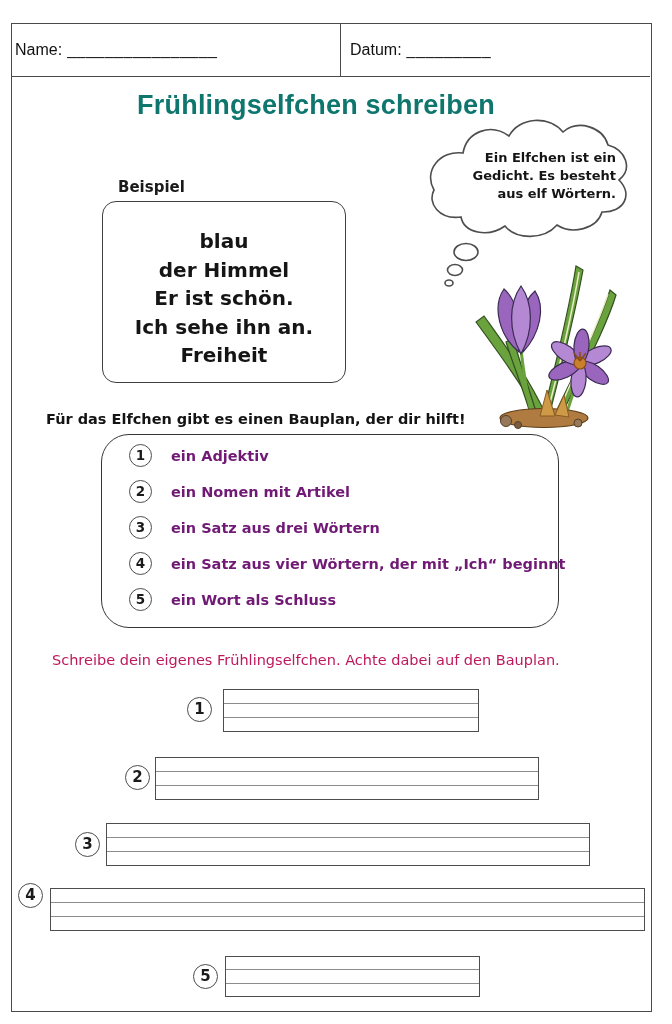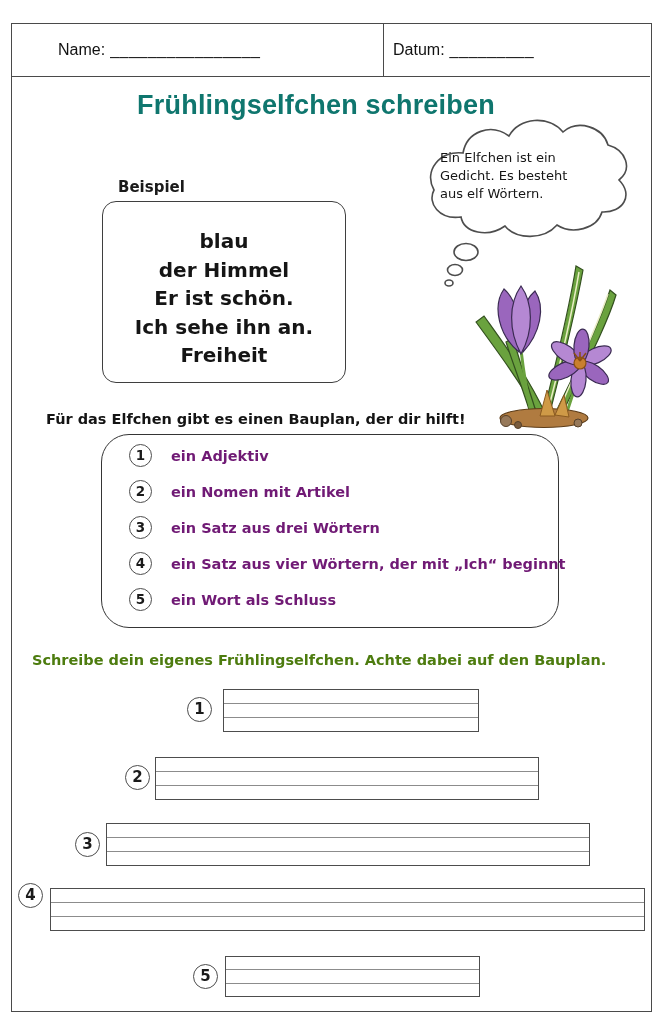--- a/index.html
+++ b/index.html
@@ -4,48 +4,48 @@
 <style>
   html,body{margin:0;padding:0;background:#fff;}
   .page{position:relative;width:672px;height:1024px;background:#ffffff;overflow:hidden;
         font-family:"DejaVu Sans",sans-serif;color:#1a1a1a;}
   .abs{position:absolute;}
 
   .page-border{left:11px;top:23px;width:639px;height:987px;border:1.6px solid #4a4a4a;}
   .header{left:11px;top:23px;width:639px;height:53px;border-bottom:1.6px solid #4a4a4a;display:flex;}
   .hcell{display:flex;align-items:center;font-family:"Liberation Sans",sans-serif;
          font-size:16px;color:#111;}
-  .hcell.name{width:325px;padding-left:4px;margin-left:43px;}
+  .hcell.name{width:325px;padding-left:4px;}
   .hcell.datum{flex:1;border-left:1.4px solid #4a4a4a;padding-left:9px;}
   .blank{letter-spacing:0.5px;margin-left:5px;color:#111;}
 
   .title{left:11px;top:90px;width:610px;text-align:center;font-family:"Liberation Sans",sans-serif;
          font-weight:bold;font-size:27px;letter-spacing:0.2px;color:#0f766e;}
 
   .example-label{left:118px;top:178px;font-size:15px;font-weight:bold;}
   .example-box{left:102px;top:201px;width:244px;height:182px;border:1.7px solid #3f3f3f;
                border-radius:14px;box-sizing:border-box;padding-top:25px;text-align:center;}
   .poem-line{font-size:20px;font-weight:bold;line-height:28.5px;color:#151515;}
 
   .cloud-svg{left:418px;top:106px;width:238px;height:192px;}
-  .bubble-text{left:440px;top:149px;width:176px;text-align:left;font-size:13px;
-               font-weight:normal;line-height:18px;color:#151515;}
+  .bubble-text{left:440px;top:149px;width:176px;text-align:right;font-size:13px;
+               font-weight:bold;line-height:18px;color:#151515;}
 
   .crocus-svg{left:458px;top:264px;width:175px;height:166px;}
 
   .intro{left:46px;top:411px;width:560px;font-size:14.5px;font-weight:bold;color:#141414;}
   .bauplan-box{left:101px;top:434px;width:458px;height:194px;border:1.7px solid #353535;
                border-radius:28px;box-sizing:border-box;padding:9px 0 0 27px;
                display:flex;flex-direction:column;gap:13px;}
   .bp-item{display:flex;align-items:center;gap:19px;height:23px;}
   .bp-num{width:23px;height:23px;border:1.5px solid #4d4d4d;border-radius:50%;box-sizing:border-box;
           text-align:center;line-height:20px;font-size:13.5px;font-weight:bold;flex:0 0 auto;}
   .bp-text{font-size:14.5px;font-weight:bold;white-space:nowrap;color:#701a75;}
 
-  .instruction{left:32px;top:652px;width:580px;font-size:14.5px;font-weight:bold;color:#4d7c0f;}
+  .instruction{left:52px;top:652px;width:580px;font-size:14.5px;font-weight:normal;color:#be185d;}
 
   .row-num{width:25px;height:25px;border:1.5px solid #4d4d4d;border-radius:50%;box-sizing:border-box;
            text-align:center;line-height:22px;font-size:15px;font-weight:bold;background:#fff;}
   .wbox{border:1.6px solid #4d4d4d;box-sizing:border-box;display:flex;flex-direction:column;background:#fff;}
   .wcell{flex:1;}
   .wcell.rule{border-bottom:1px solid #8c8c8c;}
 </style>
 </head>
 <body>
 

